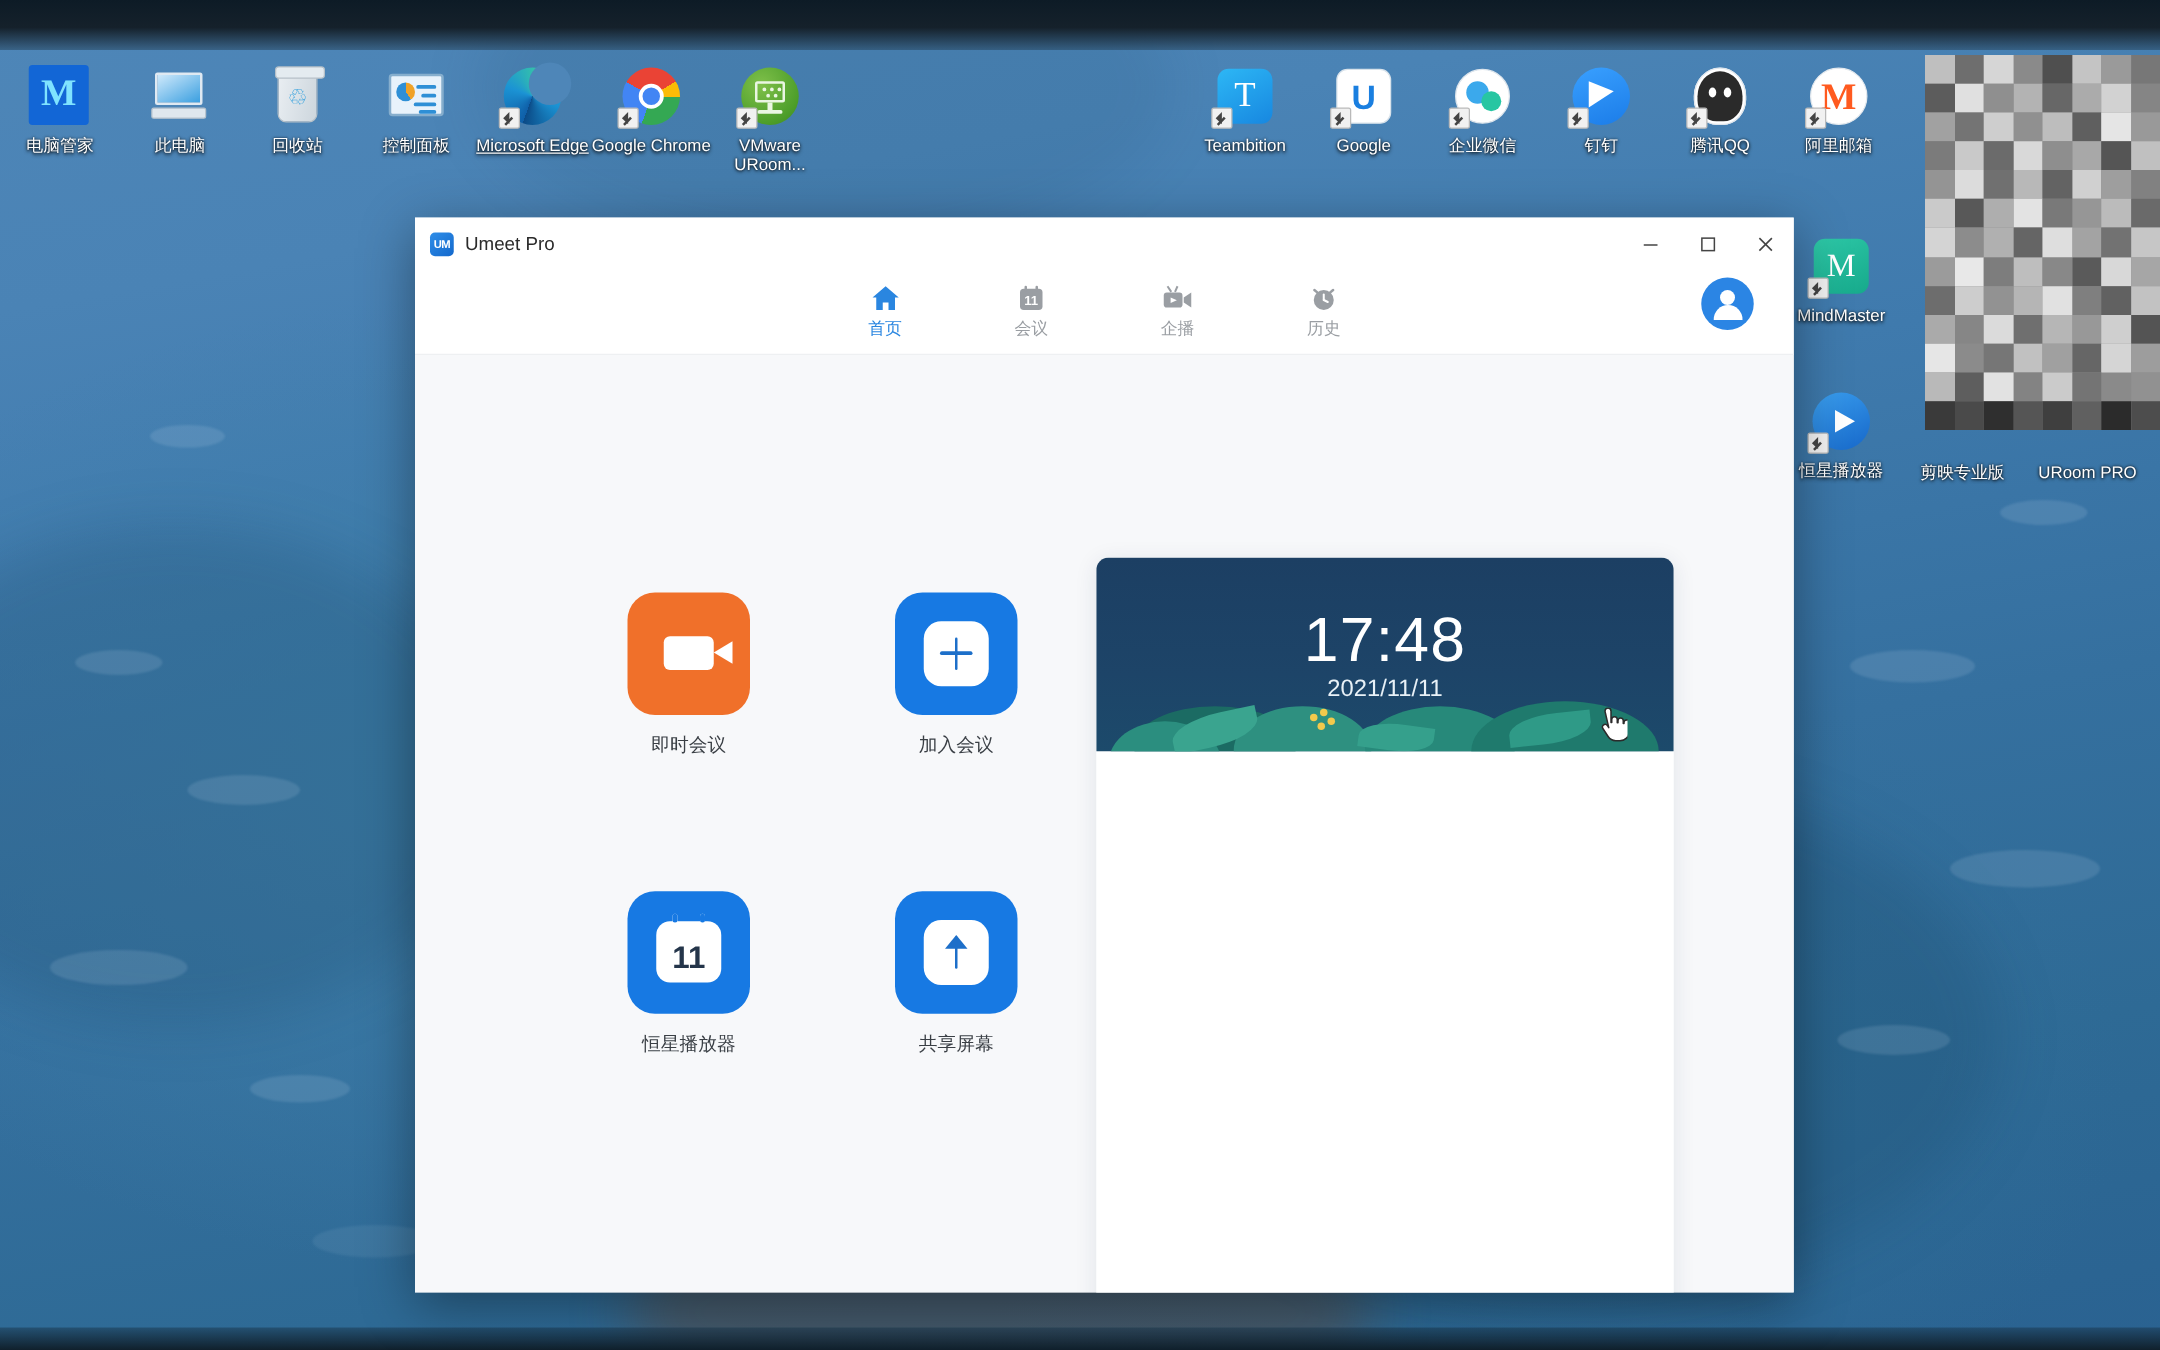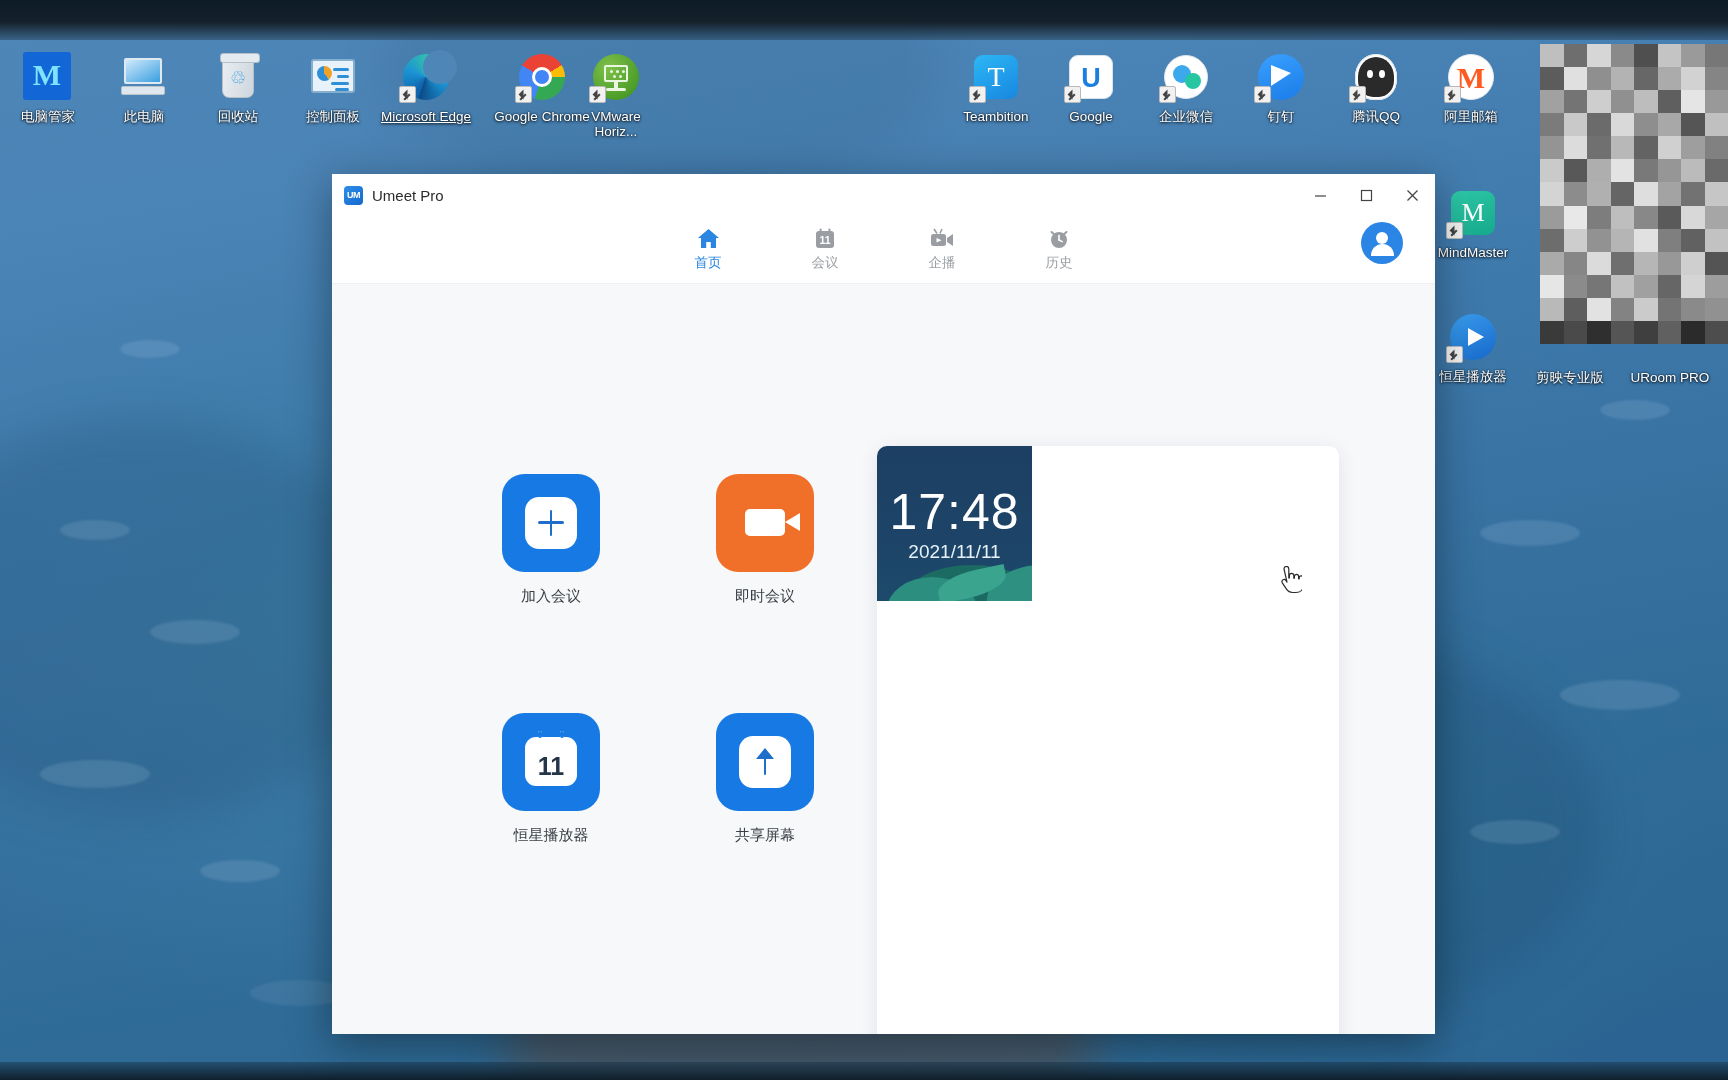--- a/index.html
+++ b/index.html
@@ -367,21 +367,21 @@
 
   
   .meeting-card {
     position:absolute;
     left: 545px; top: 162px;
     width: 462px; height: 613px;
     background:#fff;
     border-radius: 10px;
     box-shadow: 0 3px 18px rgba(30,50,80,0.10);
     overflow:hidden;
-    display:flex; flex-direction:row;
+    display:flex; flex-direction:column;
   }
   .clock-banner {
     height: 155px; flex:0 0 155px;
     background: linear-gradient(180deg,#1c3f63 0%, #1d4468 60%, #1c4a6b 100%);
     position:relative; overflow:hidden;
     display:flex; flex-direction:column; align-items:center; justify-content:center;
   }
   .clock-time {
     font-size: 50px; color:#fff; letter-spacing:1px; line-height:54px;
     font-family:"Liberation Sans", sans-serif;
@@ -523,21 +523,21 @@
   <div class="icon-cell" style="left:378px;top:52px;text-decoration:underline;">
     <div class="icon-art">
       <div class="art-edge">
           <div class="cut"></div>
         </div>
       <div class="shortcut-arrow"></div>
     </div>
     <span class="icon-label">Microsoft Edge</span>
   </div>
 
-  <div class="icon-cell" style="left:473px;top:52px;margin-left:21px;">
+  <div class="icon-cell" style="left:473px;top:52px;">
     <div class="icon-art">
       <div class="art-chrome">
           <div class="mid"></div>
         </div>
       <div class="shortcut-arrow"></div>
     </div>
     <span class="icon-label">Google Chrome</span>
   </div>
 
   <div class="icon-cell" style="left:568px;top:52px;">
@@ -548,21 +548,21 @@
             <i style="left:10px;top:3px;"></i>
             <i style="left:16px;top:3px;"></i>
           <i style="left:7px;top:8px;"></i>
             <i style="left:13px;top:8px;"></i>
         </div>
         <div class="stand"></div>
           <div class="base"></div>
       </div>
       <div class="shortcut-arrow"></div>
     </div>
-    <span class="icon-label">VMware Horiz...</span>
+    <span class="icon-label">VMware URoom...</span>
   </div>
 
   <div class="icon-cell" style="left:948px;top:52px;">
     <div class="icon-art">
       <div class="art-teambition">
           <div class="t">T</div>
         </div>
       <div class="shortcut-arrow"></div>
     </div>
     <span class="icon-label">Teambition</span>
@@ -834,36 +834,36 @@
     <div class="content">
 
       <div class="avatar" style="top:-62px;">
         <div class="head"></div>
           <div class="torso"></div>
       </div>
 
       <div class="actions">
 
         <div class="action-tile">
+          <div class="tile-sq sq-orange">
+            <div class="cam-body"></div>
+          </div>
+          <div class="tile-label">即时会议</div>
+        </div>
+
+        <div class="action-tile">
           <div class="tile-sq sq-blue">
             <div class="white-rounded">
               <div style="position:relative;width:26px;height:26px;">
                 <div class="plus-h" style="top:11.7px;left:0;"></div>
                 <div class="plus-v" style="left:11.7px;top:0;"></div>
               </div>
             </div>
           </div>
           <div class="tile-label">加入会议</div>
-        </div>
-
-        <div class="action-tile">
-          <div class="tile-sq sq-orange">
-            <div class="cam-body"></div>
-          </div>
-          <div class="tile-label">即时会议</div>
         </div>
 
         <div class="action-tile">
           <div class="tile-sq sq-blue">
             <div class="cal-box">
               <div class="cal-ring" style="left:13px;"></div>
               <div class="cal-ring" style="right:13px;"></div>
               <div class="day">11</div>
             </div>
           </div>

